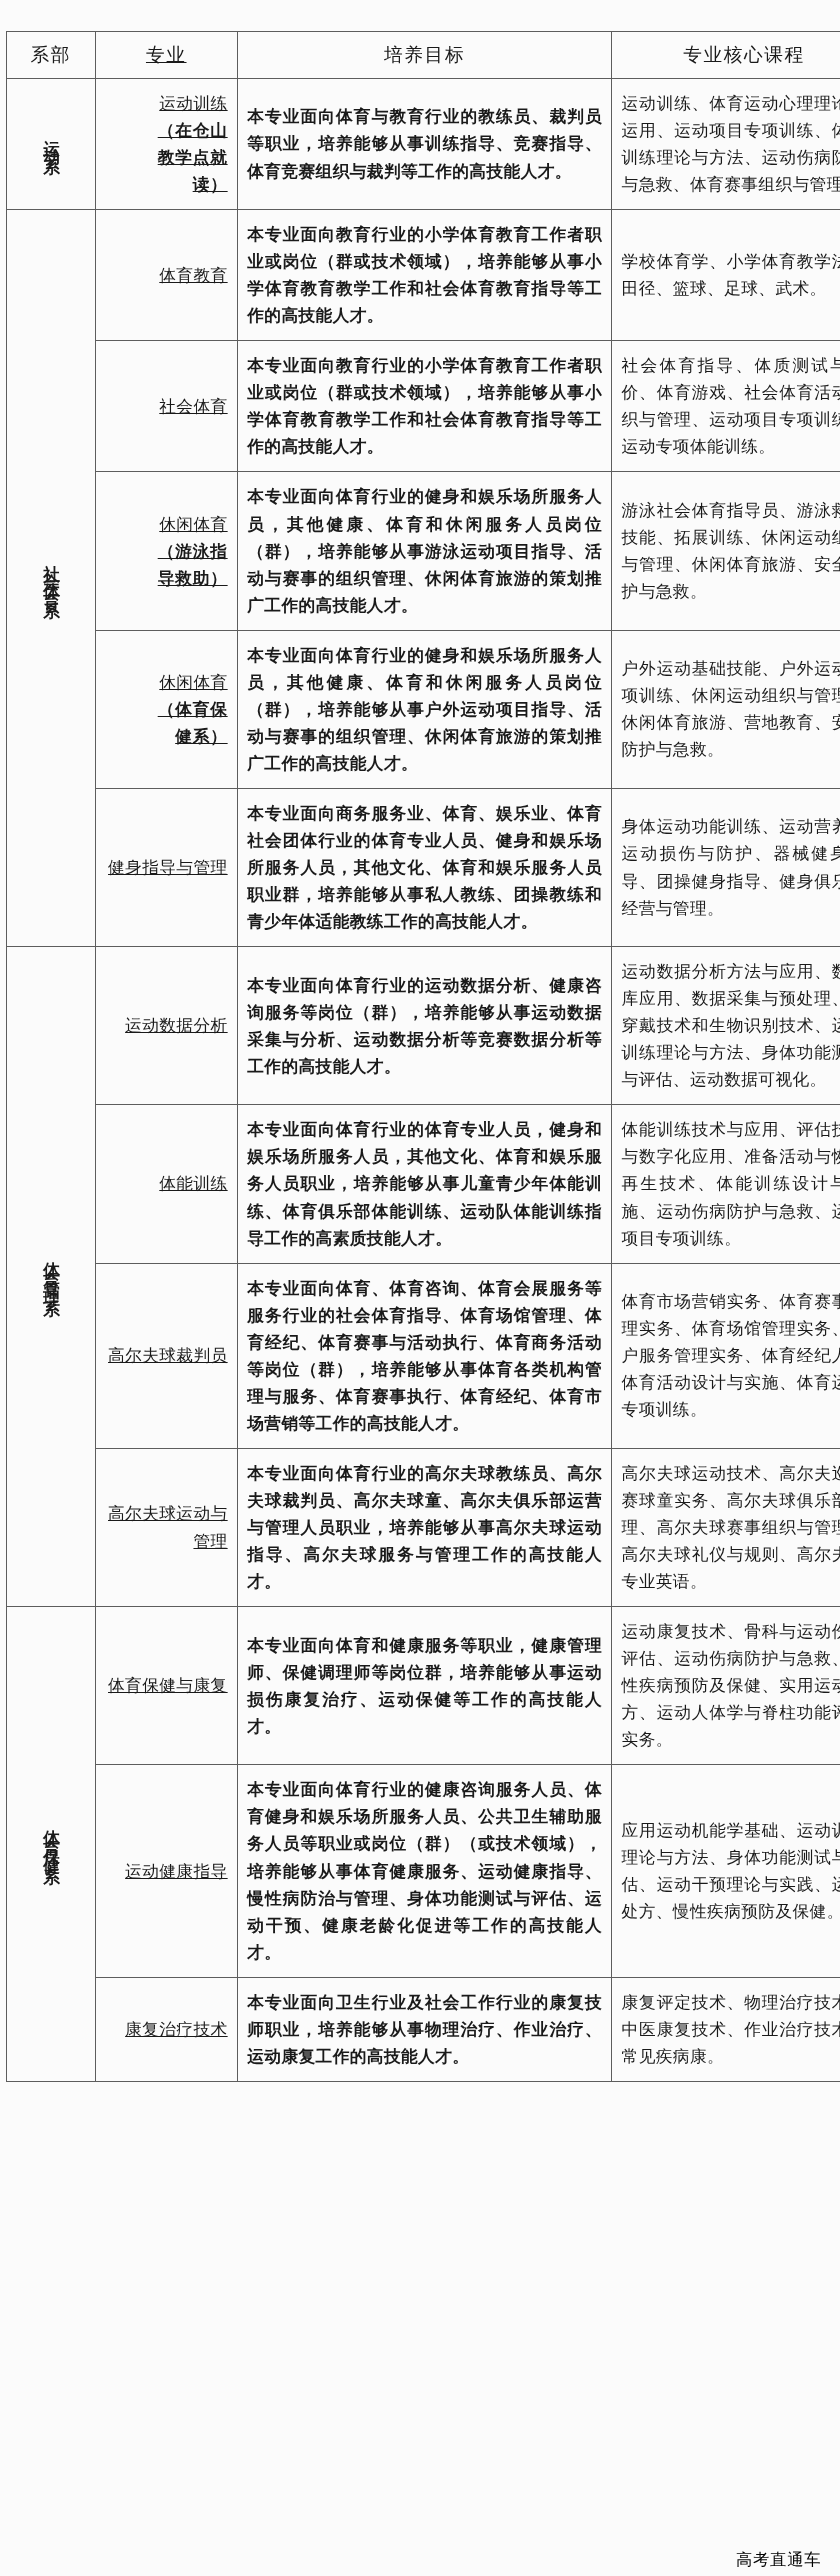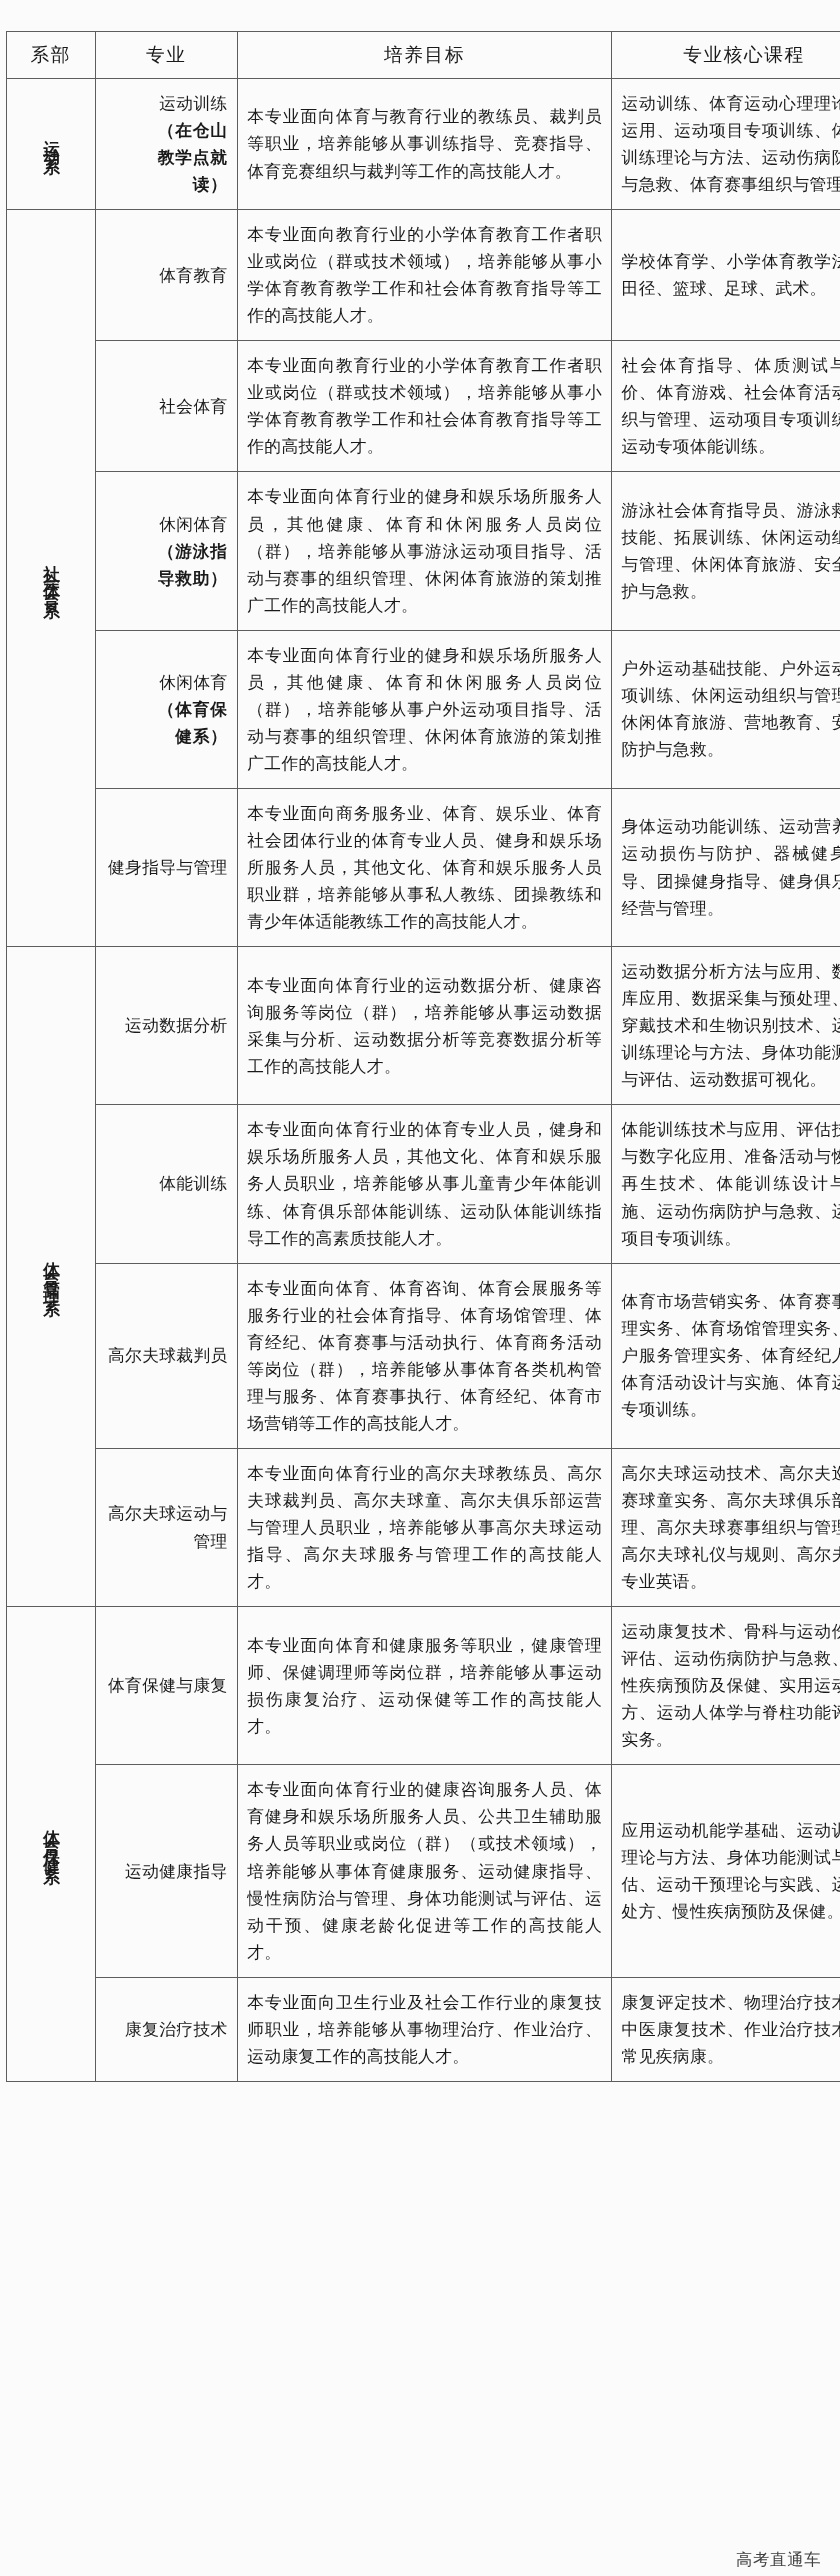--- a/index.html
+++ b/index.html
@@ -33,22 +33,22 @@
   table.major-table td {
     border: 1.6px solid #5d5d5d;
     vertical-align: middle;
     padding: 11px 9.3px;
     line-height: 1.62;
     font-size: 16.7px;
     letter-spacing: 0.4px;
     background: #fbfbfb;
   }
   th.col-dept, td.dept-cell { width: 78px; }
-  th.col-major, td.major-cell { width: 132px; }
-  th.col-goal, td.goal-cell { width: 364px; }
+  th.col-major, td.major-cell { width: 132px; text-decoration: underline; }
+  th.col-goal, td.goal-cell { width: 364px; font-weight: bold; }
   th.col-course, td.course-cell { width: 254px; }
 
   table.major-table th {
     text-align: center;
     font-weight: normal;
     font-size: 18.7px;
     letter-spacing: 1.6px;
     padding: 7.8px 4.7px;
   }
   th.col-dept {
@@ -89,21 +89,21 @@
     text-align: justify;
     text-justify: inter-ideograph;
   }
   .goal-cell { font-size: 16.3px; }
   .course-cell { font-size: 16.3px; }
   .watermark {
     position: absolute;
     right: 18.7px;
     bottom: 4.7px;
     font-size: 16.3px;
-    color: #404040;
+    color: #000000;
     letter-spacing: 0.8px;
     font-family: Liberation Mono, monospace;
   }
 </style>
 </head>
 <body>
 
 <div class="page">
 
   <table class="major-table">

